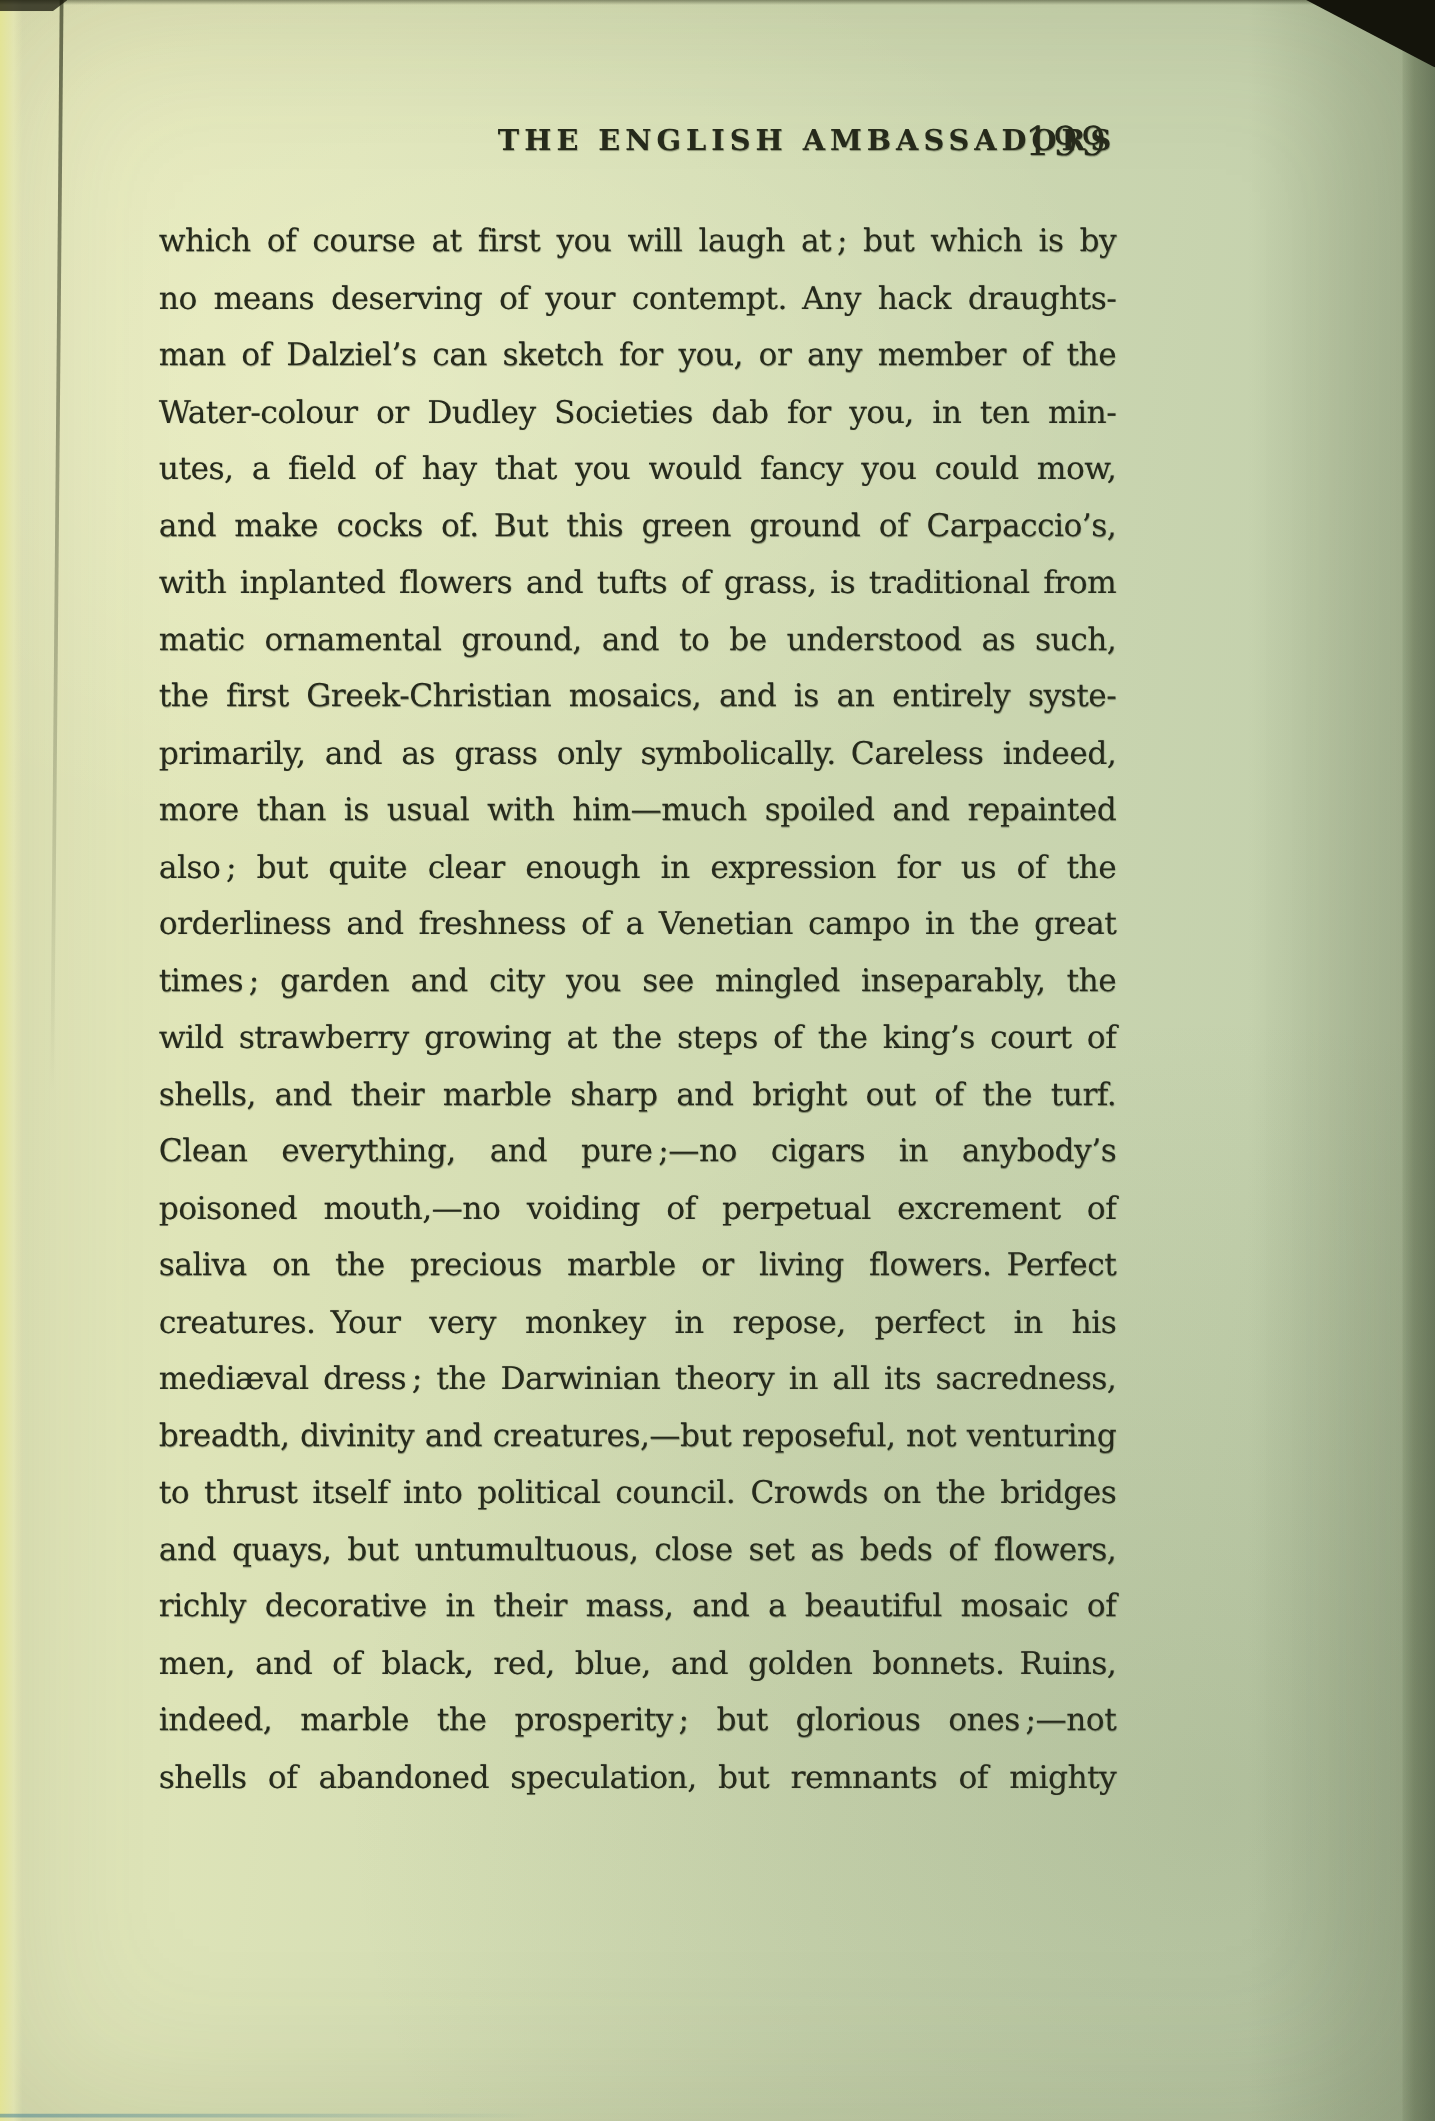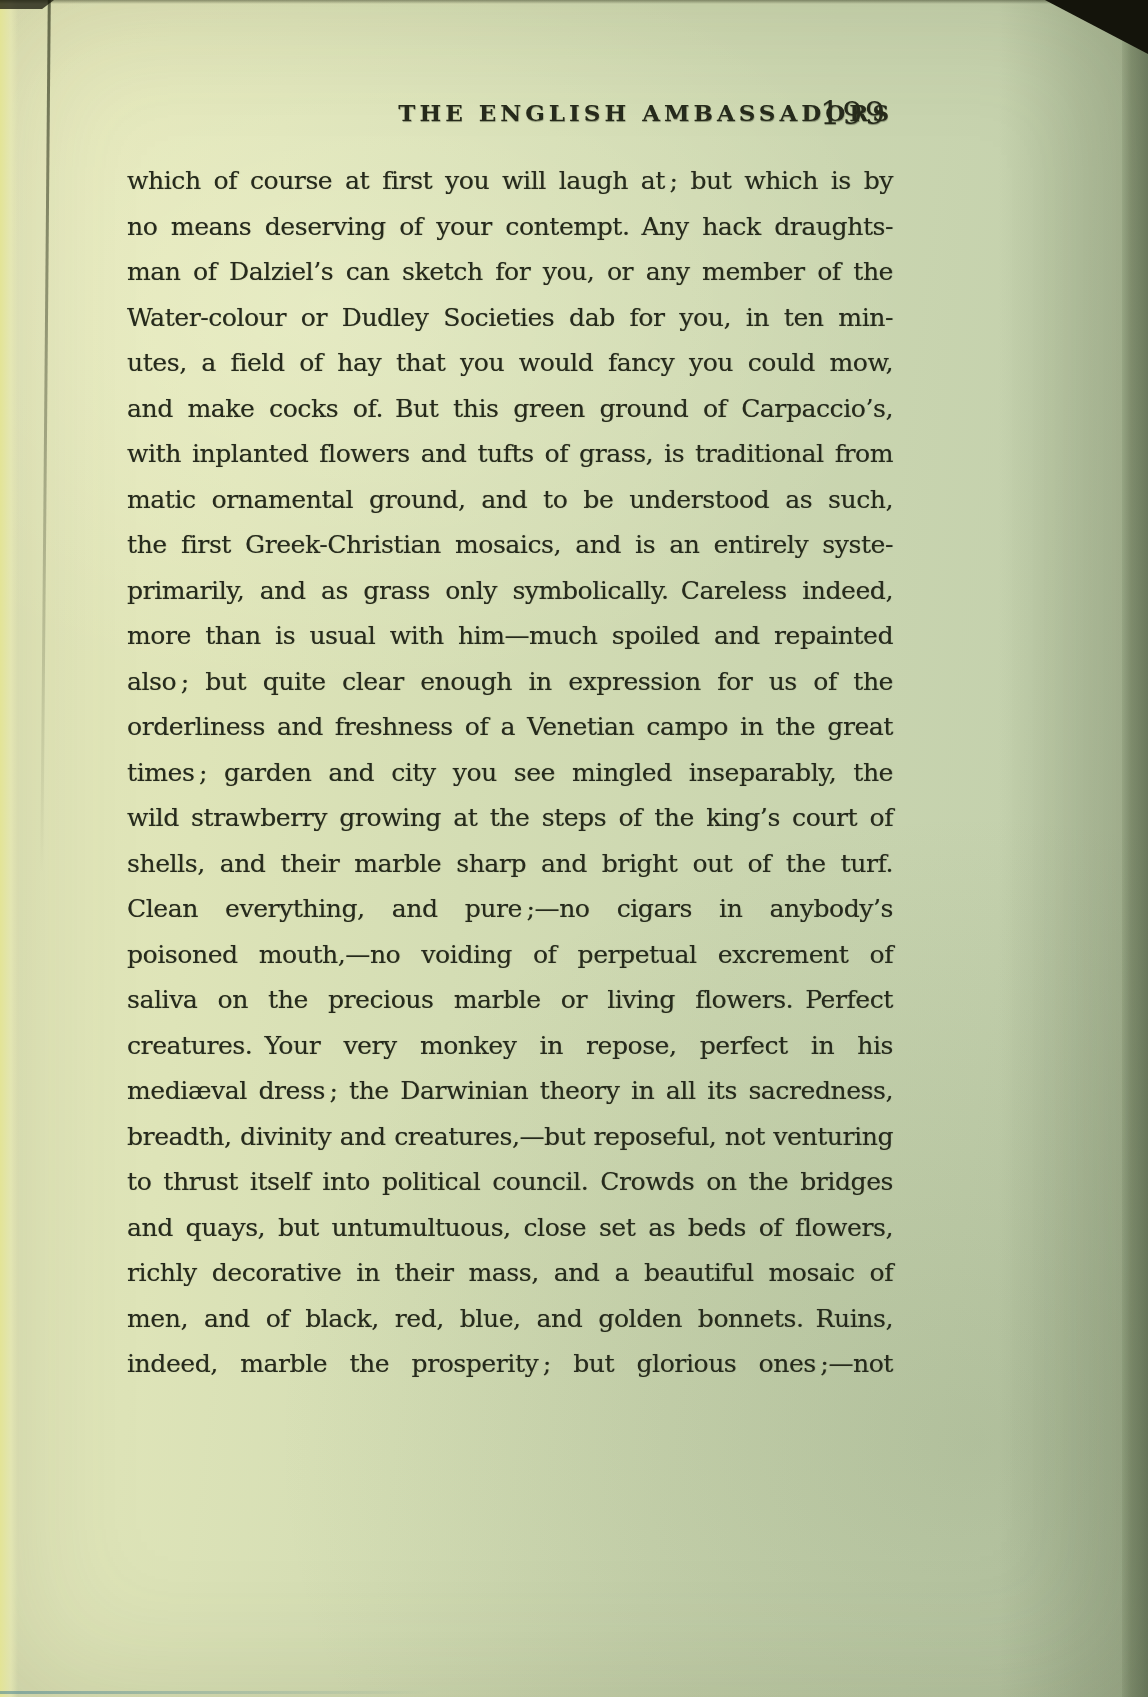--- a/index.html
+++ b/index.html
@@ -70,21 +70,21 @@
     text-shadow: 0.4px 0.5px 0.8px rgba(45,50,30,0.45);
   }
   .page-number {
     position: absolute; right: 6px; top: 0;
     font-size: 32px; line-height: 38px;
     letter-spacing: 2px;
     color: #262a1b;
     text-shadow: 0.4px 0.5px 0.8px rgba(45,50,30,0.45);
   }
   .body-text {
-    position: absolute; top: 158px; left: 0; width: 766px;
+    position: absolute; top: 170px; left: 0; width: 766px;
   }
   .body-text p.line {
     margin: 0; padding: 0;
     font-size: 25px;
     letter-spacing: -0.4px;
     line-height: 45.5px;
     text-align: justify;
     text-align-last: justify;
     color: #262a1c;
     text-shadow: 0.3px 0.45px 0.7px rgba(40,45,28,0.5);
@@ -132,16 +132,17 @@
         <p class="line">poisoned mouth,—no voiding of perpetual excrement of</p>
         <p class="line">saliva on the precious marble or living flowers. Perfect</p>
         <p class="line">creatures. Your very monkey in repose, perfect in his</p>
         <p class="line">mediæval dress ; the Darwinian theory in all its sacredness,</p>
         <p class="line">breadth, divinity and creatures,—but reposeful, not venturing</p>
         <p class="line">to thrust itself into political council. Crowds on the bridges</p>
         <p class="line">and quays, but untumultuous, close set as beds of flowers,</p>
         <p class="line">richly decorative in their mass, and a beautiful mosaic of</p>
         <p class="line">men, and of black, red, blue, and golden bonnets. Ruins,</p>
         <p class="line">indeed, marble the prosperity ; but glorious ones ;—not</p>
+        <p class="line">shells of abandoned speculation, but remnants of mighty</p>
       </div>
   </div>
 
 </div>
 
 </body></html>

